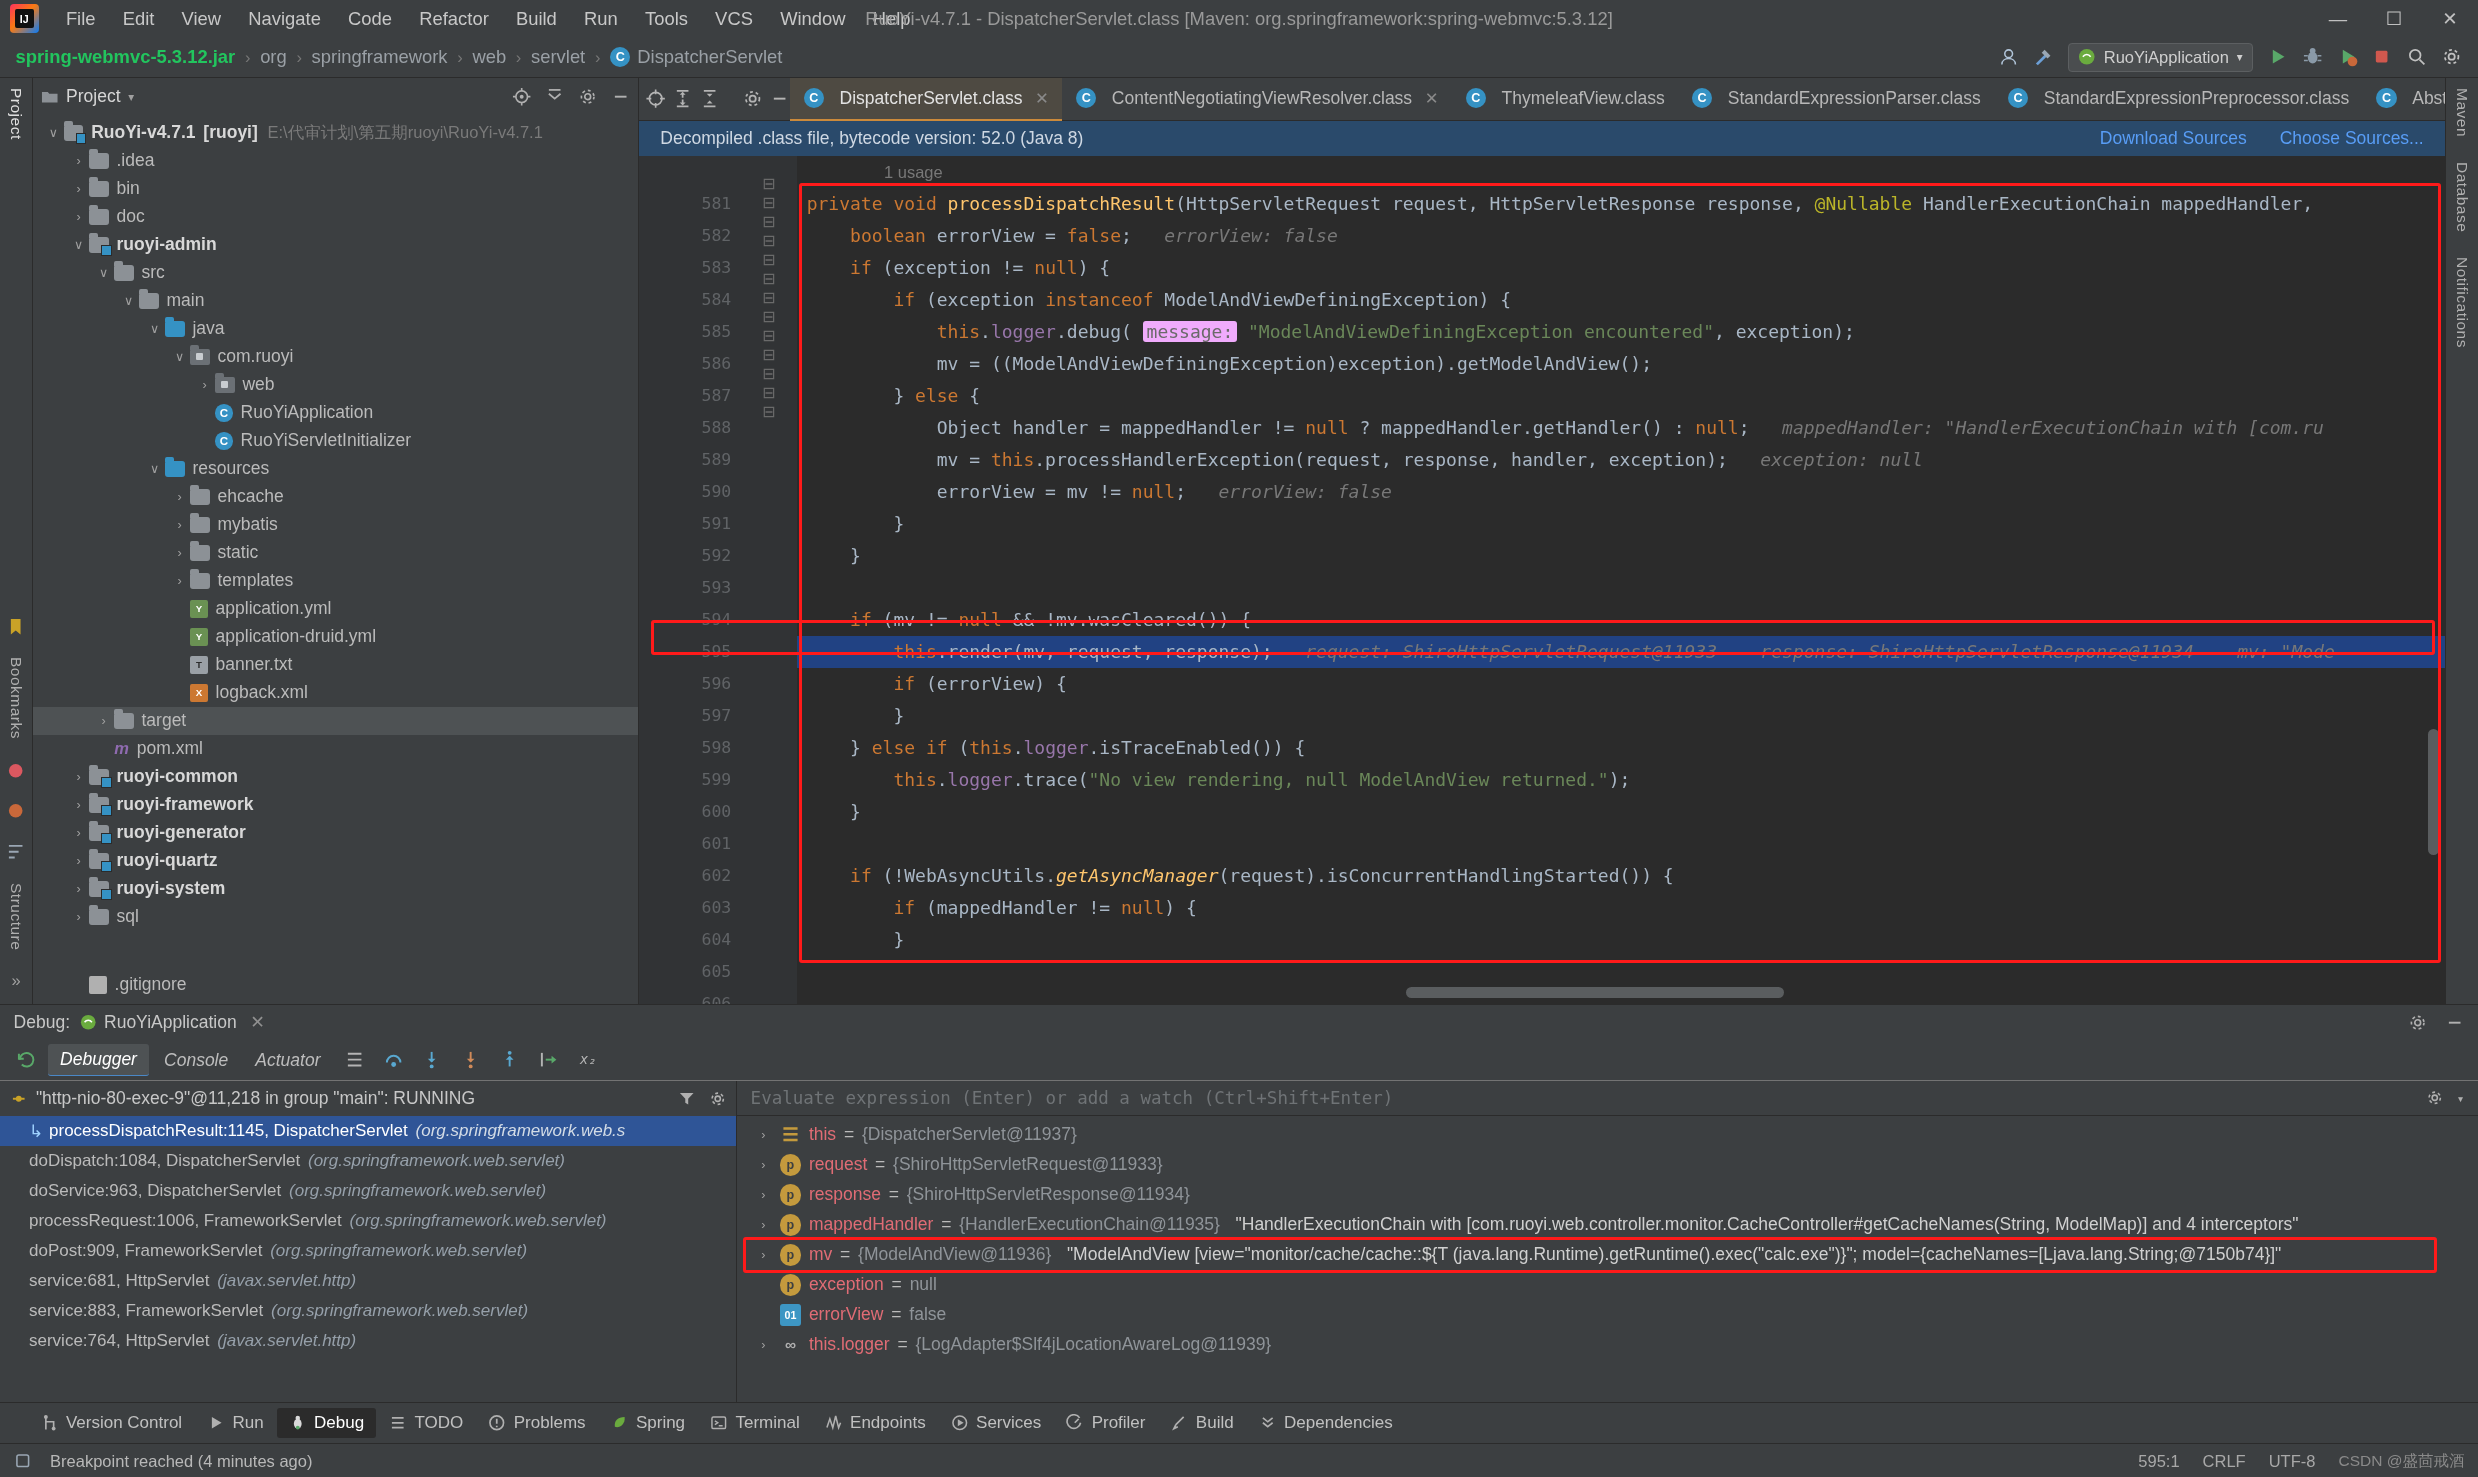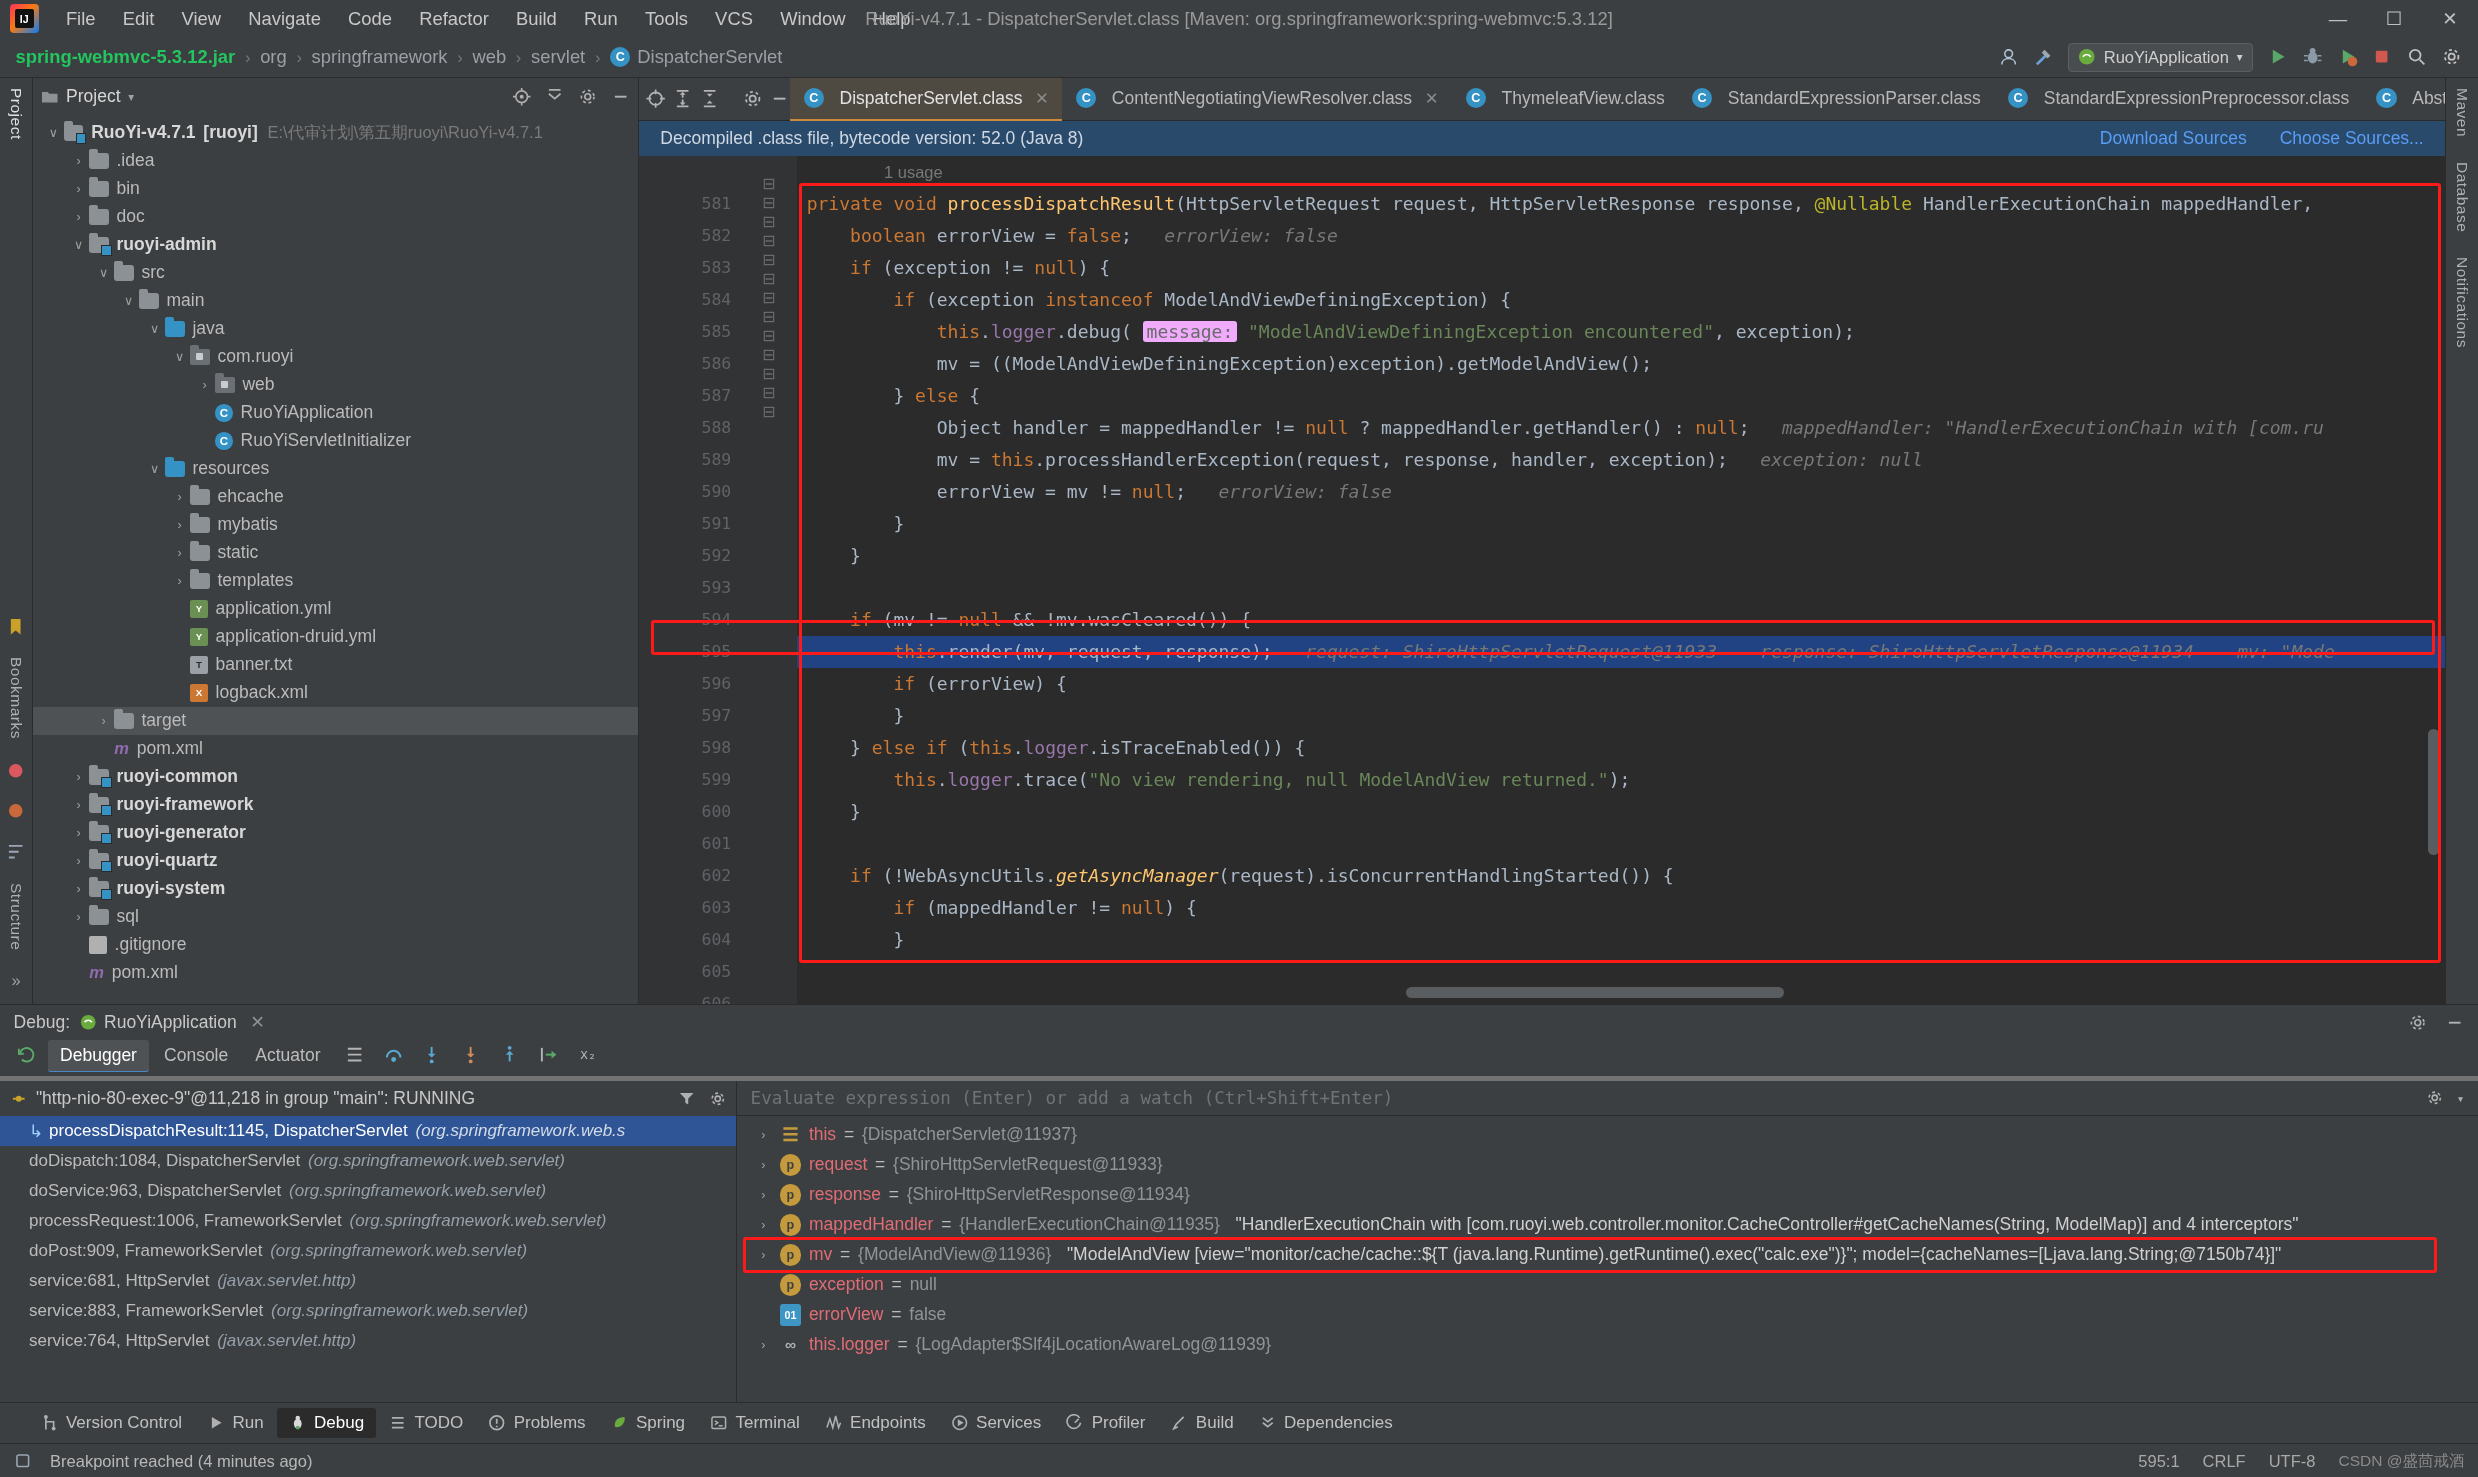--- a/index.html
+++ b/index.html
@@ -124,21 +124,21 @@
   
   .hscroll { position:absolute; left:767px; bottom:5.8px; width:378px; height:11.6px; background:#5a5d5f; border-radius:5.8px;}
   .vscroll { position:absolute; right:5.8px; top:573px; width:11.6px; height:126px; background:#5a5d5f; border-radius:5.8px;}
 
   
   .debugpanel { height:398px; display:flex; flex-direction:column; flex:none; background:#3c3f41; border-top:1px solid #2b2b2b;}
   .dbg-head { height:35px; display:flex; align-items:center; gap:9.7px; padding:0 13.6px; font-size:17.5px; flex:none;}
   .dbg-head .sess { display:flex; align-items:center; gap:7.8px; color:#c8c8c8; }
   .dbg-head .sess .x { color:#909090; margin-left:5.8px;}
   .dbg-head-right{ margin-left:auto; display:flex; gap:17.5px; align-items:center;}
-  .dbg-toolbar { height:41px; display:flex; align-items:flex-start; gap:5.8px; padding-left:9.7px; flex:none; border-bottom:5px solid #737373;}
+  .dbg-toolbar { height:41px; display:flex; align-items:center; gap:5.8px; padding-left:9.7px; flex:none; border-bottom:1px solid #737373;font-style:italic;}
   .dtab { font-size:17.5px; padding:4.9px 11.6px; color:#bdbdbd; border-radius:2.9px; display:flex; gap:7.8px; align-items:center;}
   .dtab.active { background:#4e5254; color:#ffffff; border-bottom:1.9px solid #4a88c7;}
   .dtool { width:33px; height:29px; display:flex; align-items:center; justify-content:center; }
   .dbg-body { flex:1; display:flex; min-height:0; }
   .frames { width:737px; flex:none; border-right:1px solid #2b2b2b; display:flex; flex-direction:column; background:#3c3f41; min-height:0;}
   .thread-row { height:35px; display:flex; align-items:center; gap:8.7px; padding:0 9.7px; font-size:17.5px; color:#c8c8c8; flex:none;}
   .thread-row .r { margin-left:auto; display:flex; gap:13.6px;}
   .framelist { flex:1; overflow:hidden; font-size:17px; }
   .frow { height:30px; display:flex; align-items:center; padding-left:29px; white-space:nowrap; color:#bbbbbb;}
   .frow.sel { background:#2f5597; color:#fff;}
@@ -482,21 +482,21 @@
           <div class="trow" style="padding-left: 35px;">
             <span class="arrow">›</span>
             <span class="fold gray mod"></span>
             <span class="tlabel b">ruoyi-system</span>
           </div>
           <div class="trow" style="padding-left: 35px;">
             <span class="arrow">›</span>
             <span class="fold gray"></span>
             <span class="tlabel">sql</span>
           </div>
-          <div class="trow" style="padding-left: 35px;">
+          <div class="trow" style="padding-left: 35px; margin-top: 40px;">
             <span class="arrow"></span>
             <span class="fileicon fi-dot"></span>
             <span class="tlabel">.gitignore</span>
           </div>
           <div class="trow" style="padding-left: 35px;">
             <span class="arrow"></span>
             <span class="fi-m" style="margin-right:7.8px;">m</span>
             <span class="tlabel">pom.xml</span>
           </div>
         </div>

